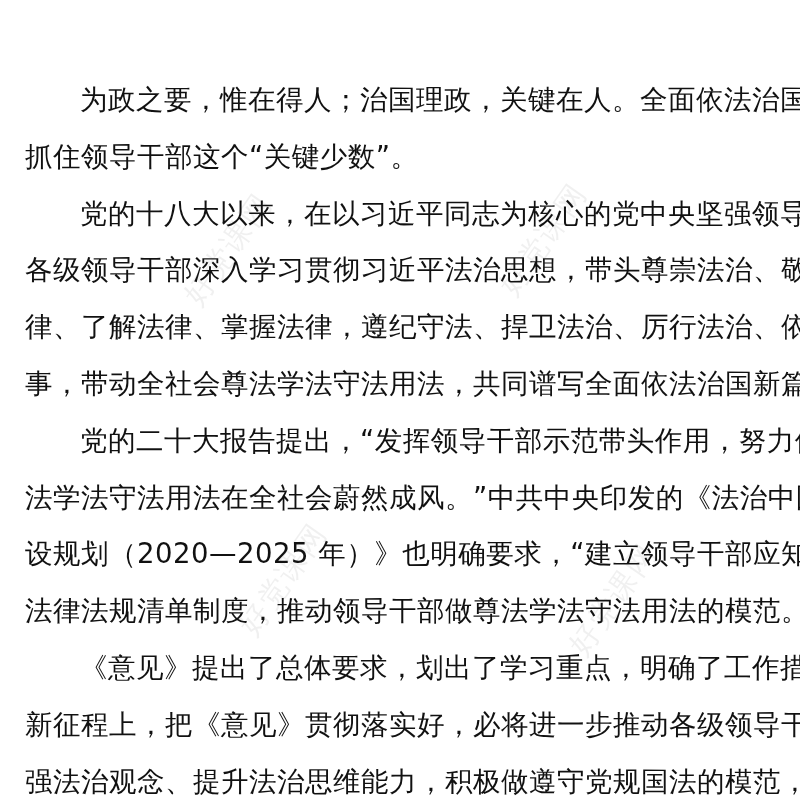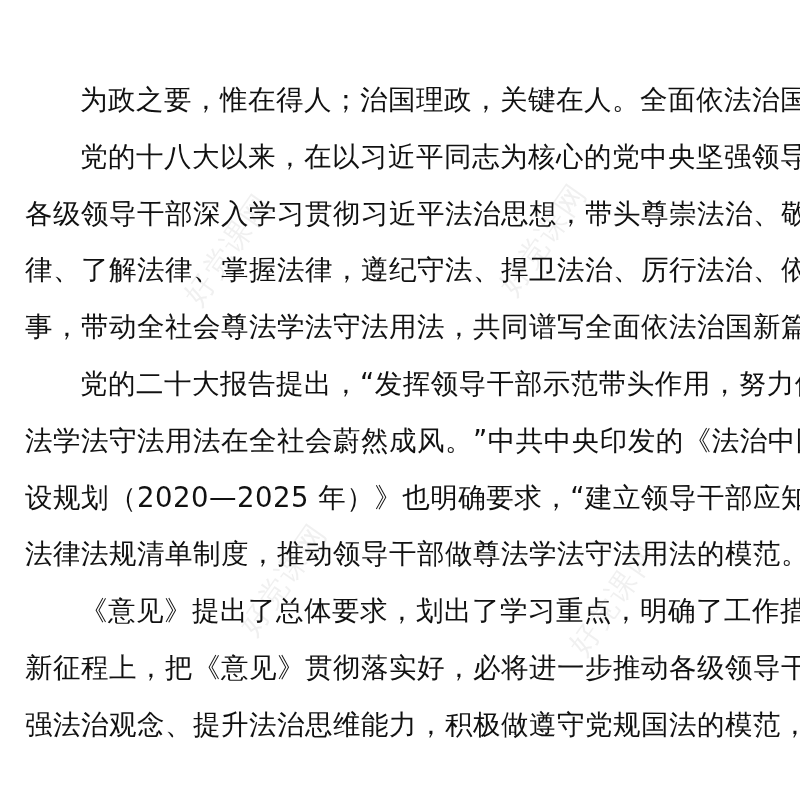--- a/index.html
+++ b/index.html
@@ -46,20 +46,21 @@
 </head>
 <body>
 
 <div class="watermark" style="left:175px; top:290px;">好党课网</div>
 <div class="watermark" style="left:490px; top:280px;">好党课网</div>
 <div class="watermark" style="left:230px; top:620px;">好党课网</div>
 <div class="watermark" style="left:560px; top:640px;">好党课网</div>
 
 <div class="page">
   <div class="line indent">为政之要，惟在得人；治国理政，关键在人。全面依法治国必须</div>
+  <div class="line">抓住领导干部这个“关键少数”。</div>
   <div class="line indent">党的十八大以来，在以习近平同志为核心的党中央坚强领导下，</div>
   <div class="line">各级领导干部深入学习贯彻习近平法治思想，带头尊崇法治、敬畏法</div>
   <div class="line">律、了解法律、掌握法律，遵纪守法、捍卫法治、厉行法治、依法办</div>
   <div class="line">事，带动全社会尊法学法守法用法，共同谱写全面依法治国新篇章。</div>
   <div class="line indent">党的二十大报告提出，“发挥领导干部示范带头作用，努力使尊</div>
   <div class="line">法学法守法用法在全社会蔚然成风。”中共中央印发的《法治中国建</div>
   <div class="line">设规划（2020—2025 年）》也明确要求，“建立领导干部应知应会</div>
   <div class="line">法律法规清单制度，推动领导干部做尊法学法守法用法的模范。”</div>
   <div class="line indent">《意见》提出了总体要求，划出了学习重点，明确了工作措施。</div>
   <div class="line">新征程上，把《意见》贯彻落实好，必将进一步推动各级领导干部增</div>

